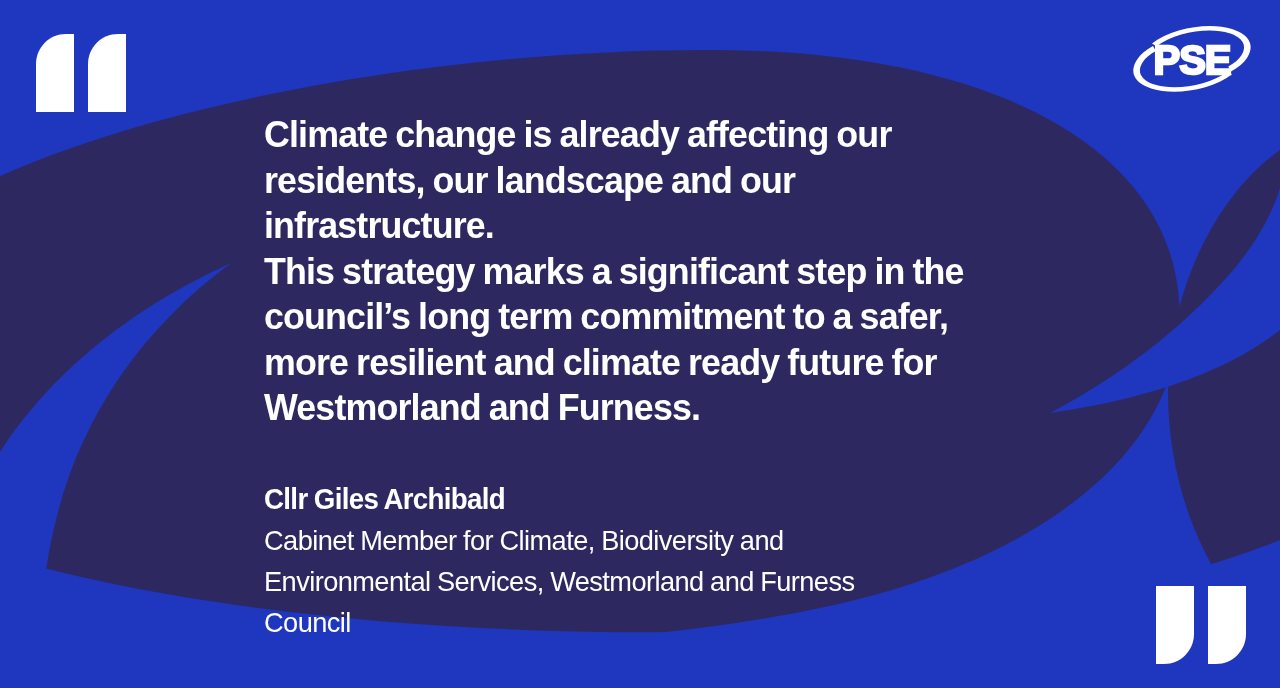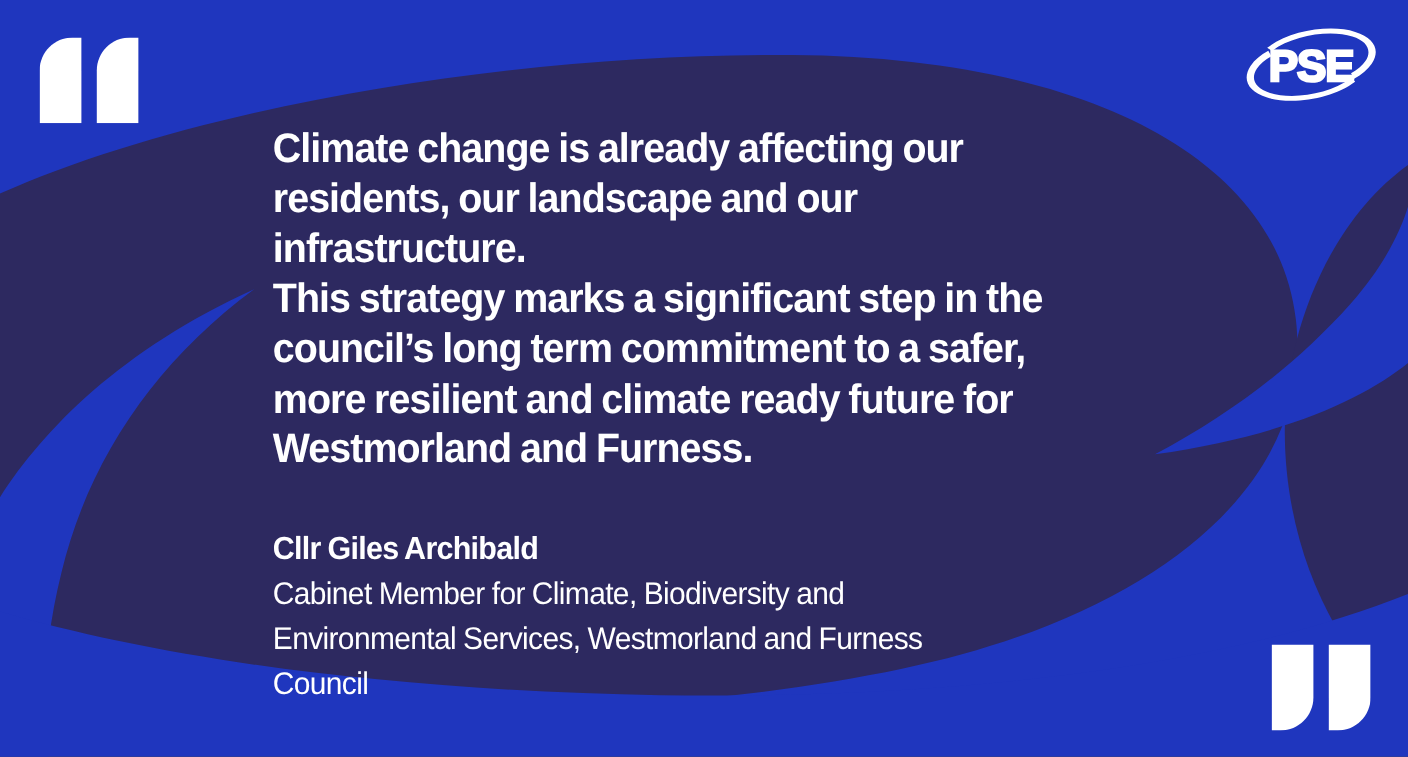--- a/index.html
+++ b/index.html
@@ -7,21 +7,21 @@
     margin: 0;
     padding: 0;
     background: #0b1030;
   }
   #card {
     position: relative;
     width: 1280px;
     height: 688px;
     overflow: hidden;
     font-family: "Liberation Sans", "DejaVu Sans", sans-serif;
-    background: #737373;
+    background: #c2410c;
   }
   #bg-svg {
     position: absolute;
     inset: 0;
     width: 1280px;
     height: 688px;
     display: block;
   }
 
   
@@ -37,21 +37,21 @@
     position: absolute;
     left: 1124px;
     top: 20px;
     width: 136px;
     height: 78px;
   }
 
   
   #content {
     position: absolute;
-    left: 248px;
+    left: 264px;
     top: 112px;
     width: 800px;
   }
   #quote-text {
     margin: 0;
     color: #ffffff;
     font-size: 37.5px;
     line-height: 45.5px;
     font-weight: 700;
     letter-spacing: -0.9px;

